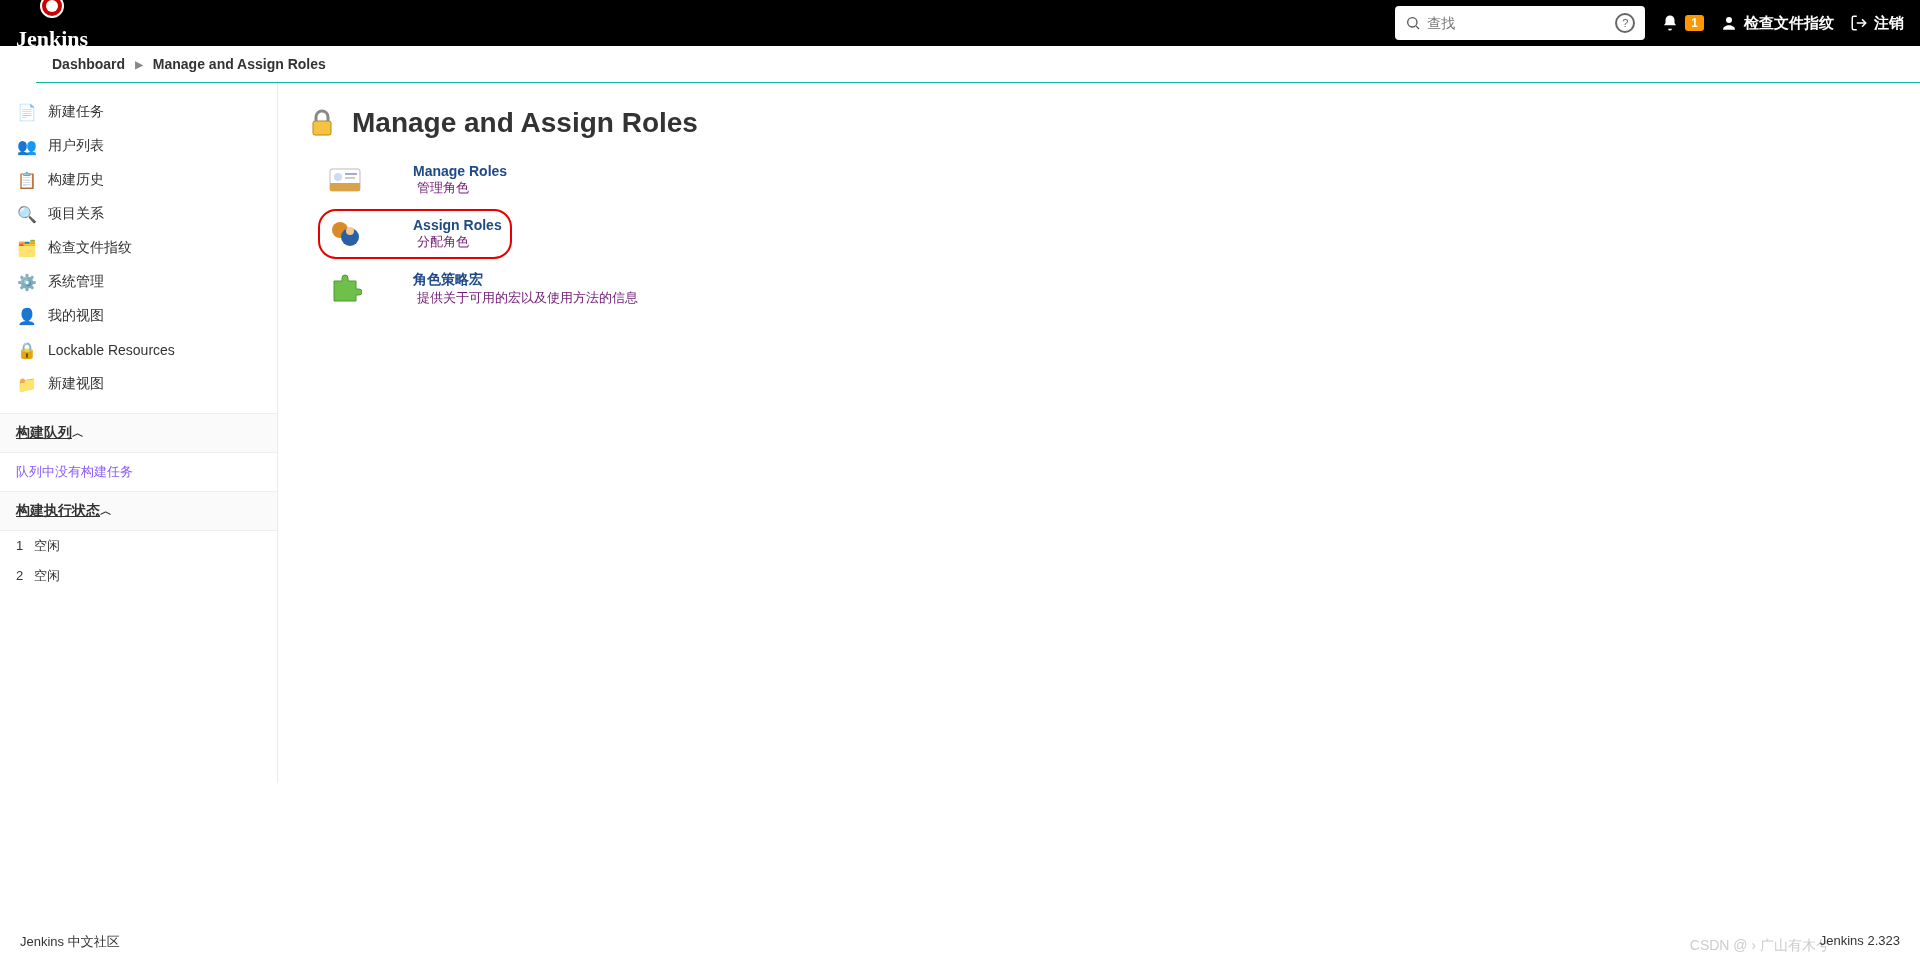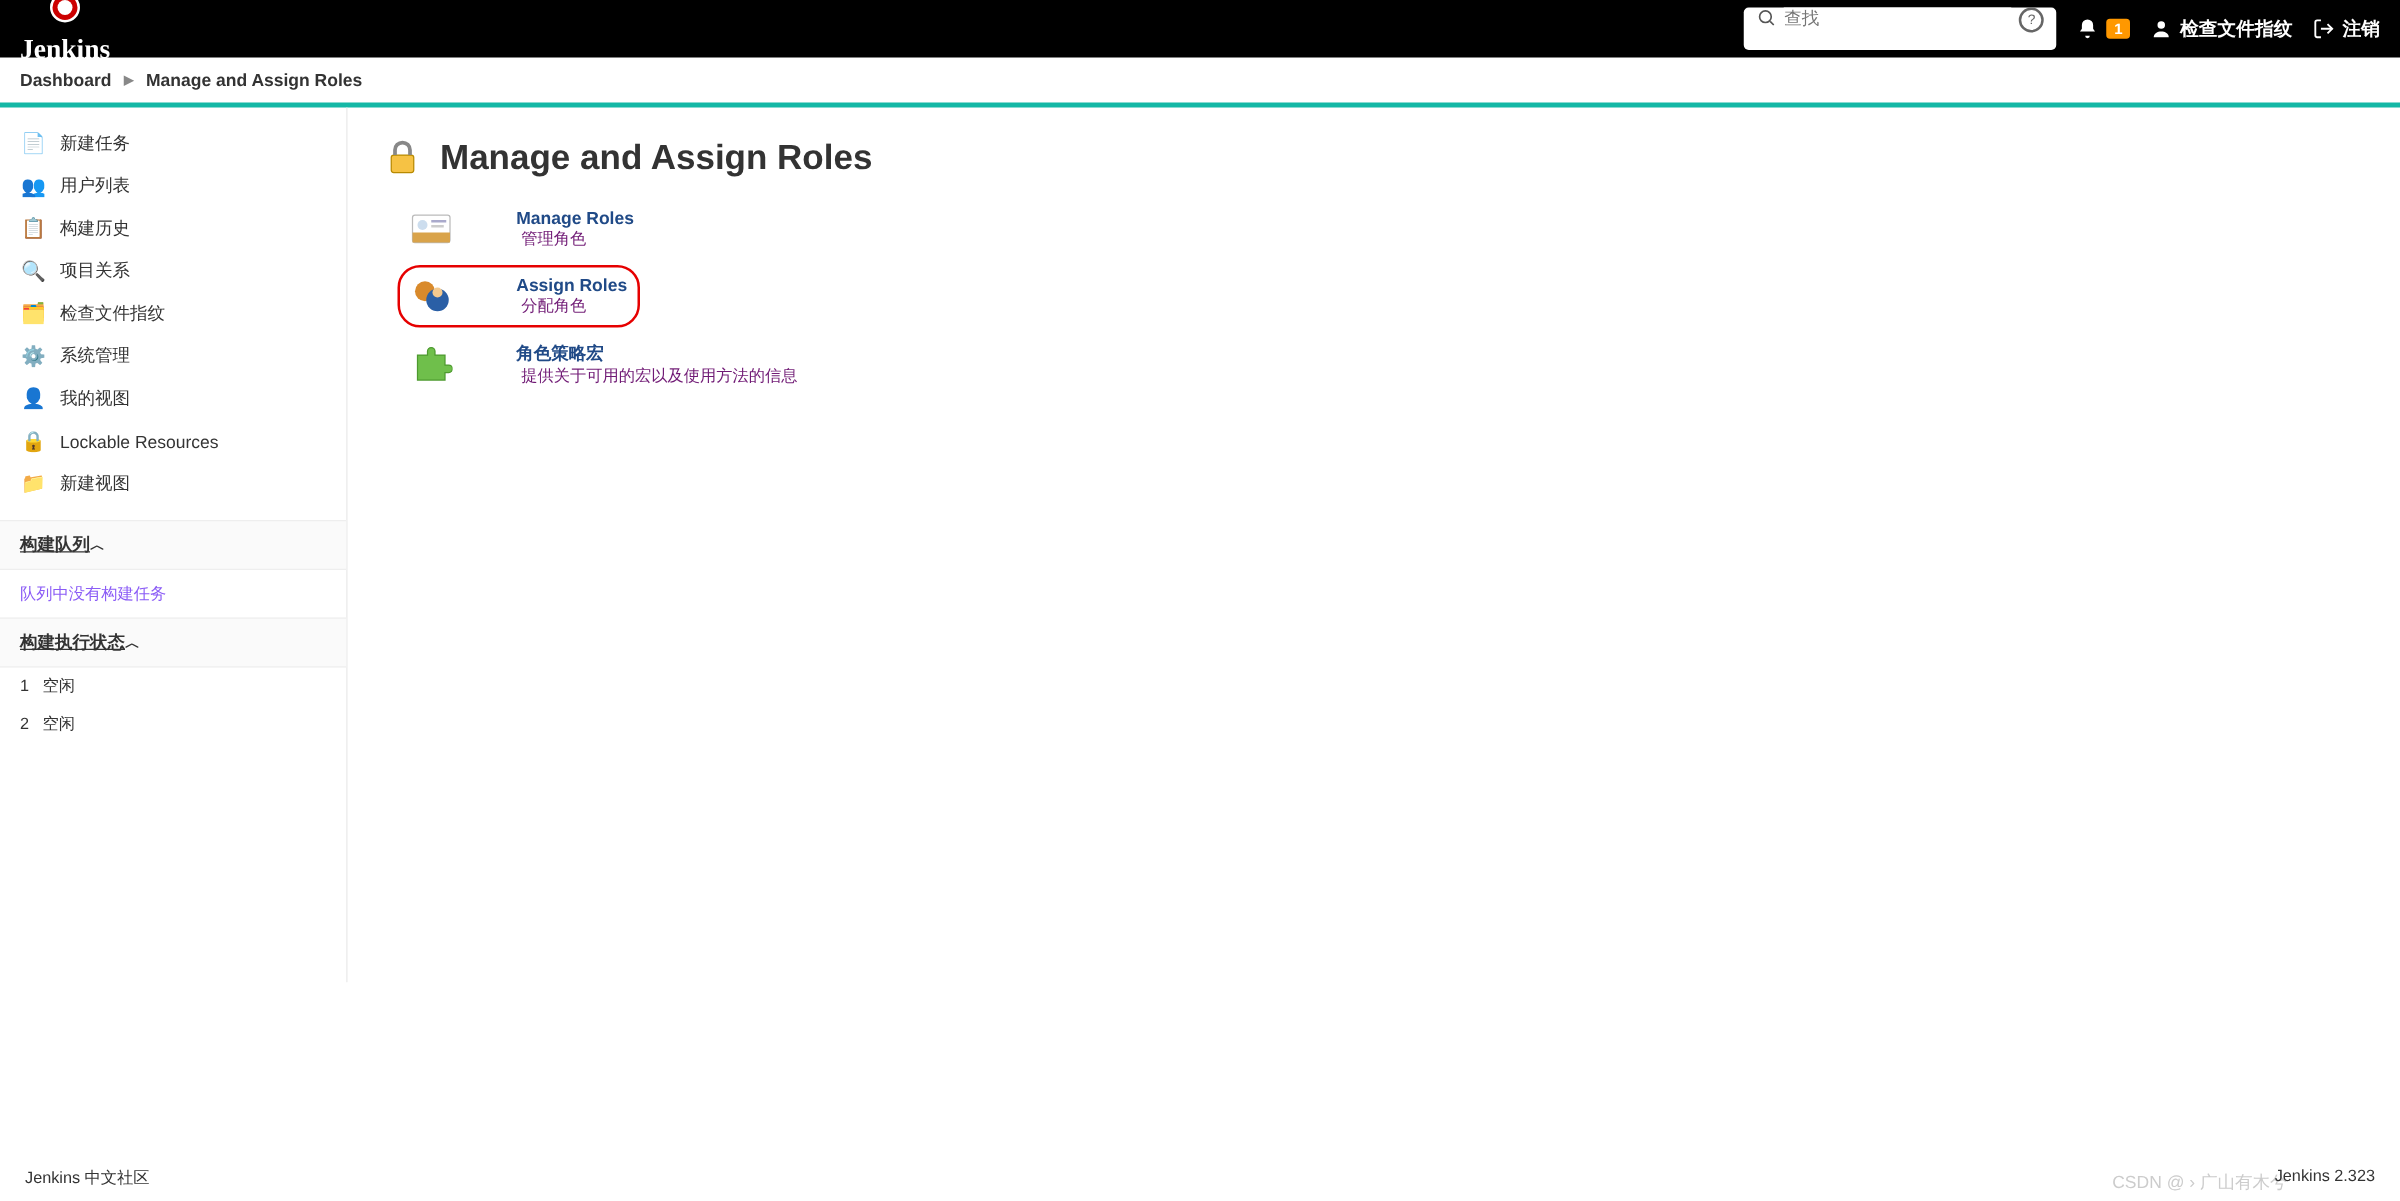--- a/index.html
+++ b/index.html
@@ -4,29 +4,29 @@
 <style>
   * { margin: 0; padding: 0; box-sizing: border-box; }
   body { font-family: "Segoe UI", Arial, sans-serif; font-size: 14px; background:#fff; color:#333; }
 
   
   .header { background:#000; color:#fff; display:flex; align-items:center; padding:0 16px; height:46px; }
   .brand { display:flex; align-items:center; gap:8px; font-family: Georgia, "Times New Roman", serif; font-weight:bold; font-size:22px;flex-direction:column; }
   .brand-icon { width:24px; height:24px; background:#c00; border-radius:50%; border:2px solid #fff; position:relative; }
   .brand-icon::after { content:""; position:absolute; left:4px; top:4px; width:12px; height:12px; background:#fff; border-radius:50%; }
   .header-spacer { flex:1; }
-  .search { display:flex; align-items:flex-start; background:#fff; border-radius:4px; height:34px; width:250px; padding:0 10px; color:#333; gap:6px; }
+  .search { display:flex; align-items:center; background:#fff; border-radius:4px; height:34px; width:250px; padding:0 10px; color:#333; gap:6px; }
   .search input { border:none; outline:none; flex:1; font-size:14px; }
   .help-circle { width:20px;height:20px; border:2px solid #666; border-radius:50%; display:flex; align-items:center; justify-content:center; font-size:11px; color:#666; }
   .hdr-btn { display:flex; align-items:center; gap:6px; color:#fff; font-weight:bold; margin-left:16px; font-size:15px; }
   .bell { position:relative; }
   .badge { background:#ff9800; color:#fff; border-radius:3px; padding:1px 6px; font-size:12px; font-weight:bold; }
 
   
-  .breadcrumb { display:flex; align-items:center; gap:10px; padding:10px 16px; border-bottom:4px solid #14b8a6; font-size:14px; font-weight:bold; }
+  .breadcrumb { display:flex; align-items:center; gap:10px; padding:10px 16px; border-bottom:1px solid #14b8a6; font-size:14px; font-weight:bold;margin-left:36px; }
   .breadcrumb a { color:#333; text-decoration:none; }
   .crumb-sep { color:#888; font-size:10px; }
 
   
   .body-row { display:flex; }
   .sidebar { width:278px; border-right:1px solid #eaeaea; min-height:700px; }
   .side-list { padding:12px 0; }
   .side-item { display:flex; align-items:center; gap:12px; padding:8px 18px; cursor:pointer; }
   .side-item span.icon { width:18px; height:18px; display:flex; align-items:center; justify-content:center; font-size:16px; }
   .side-box { }

